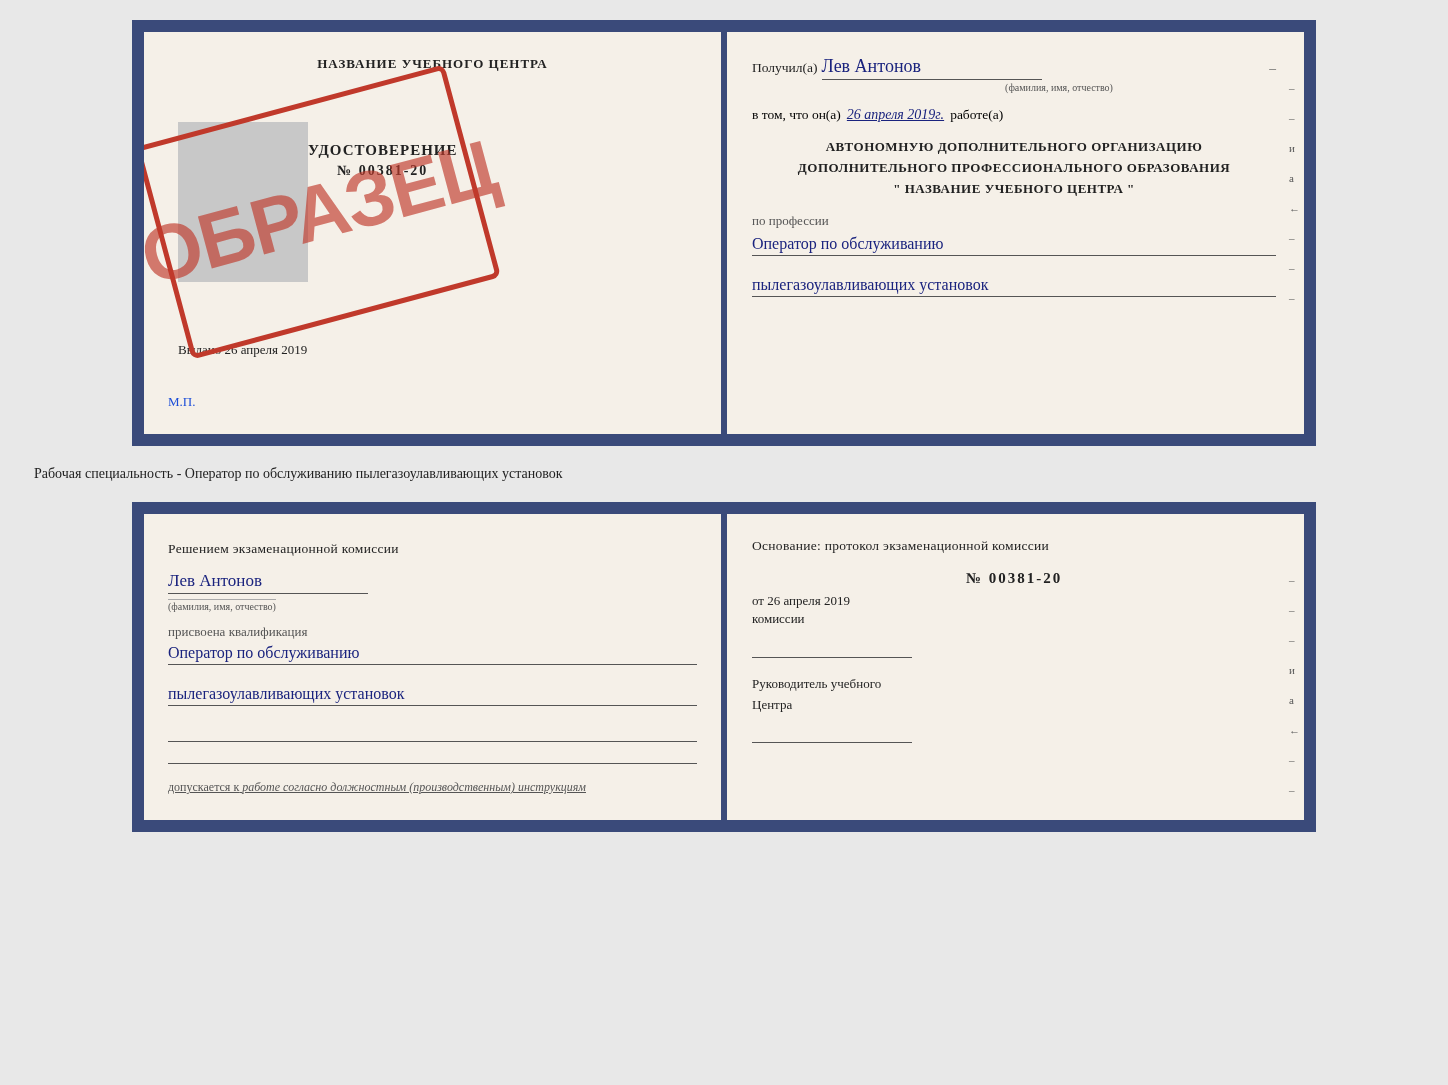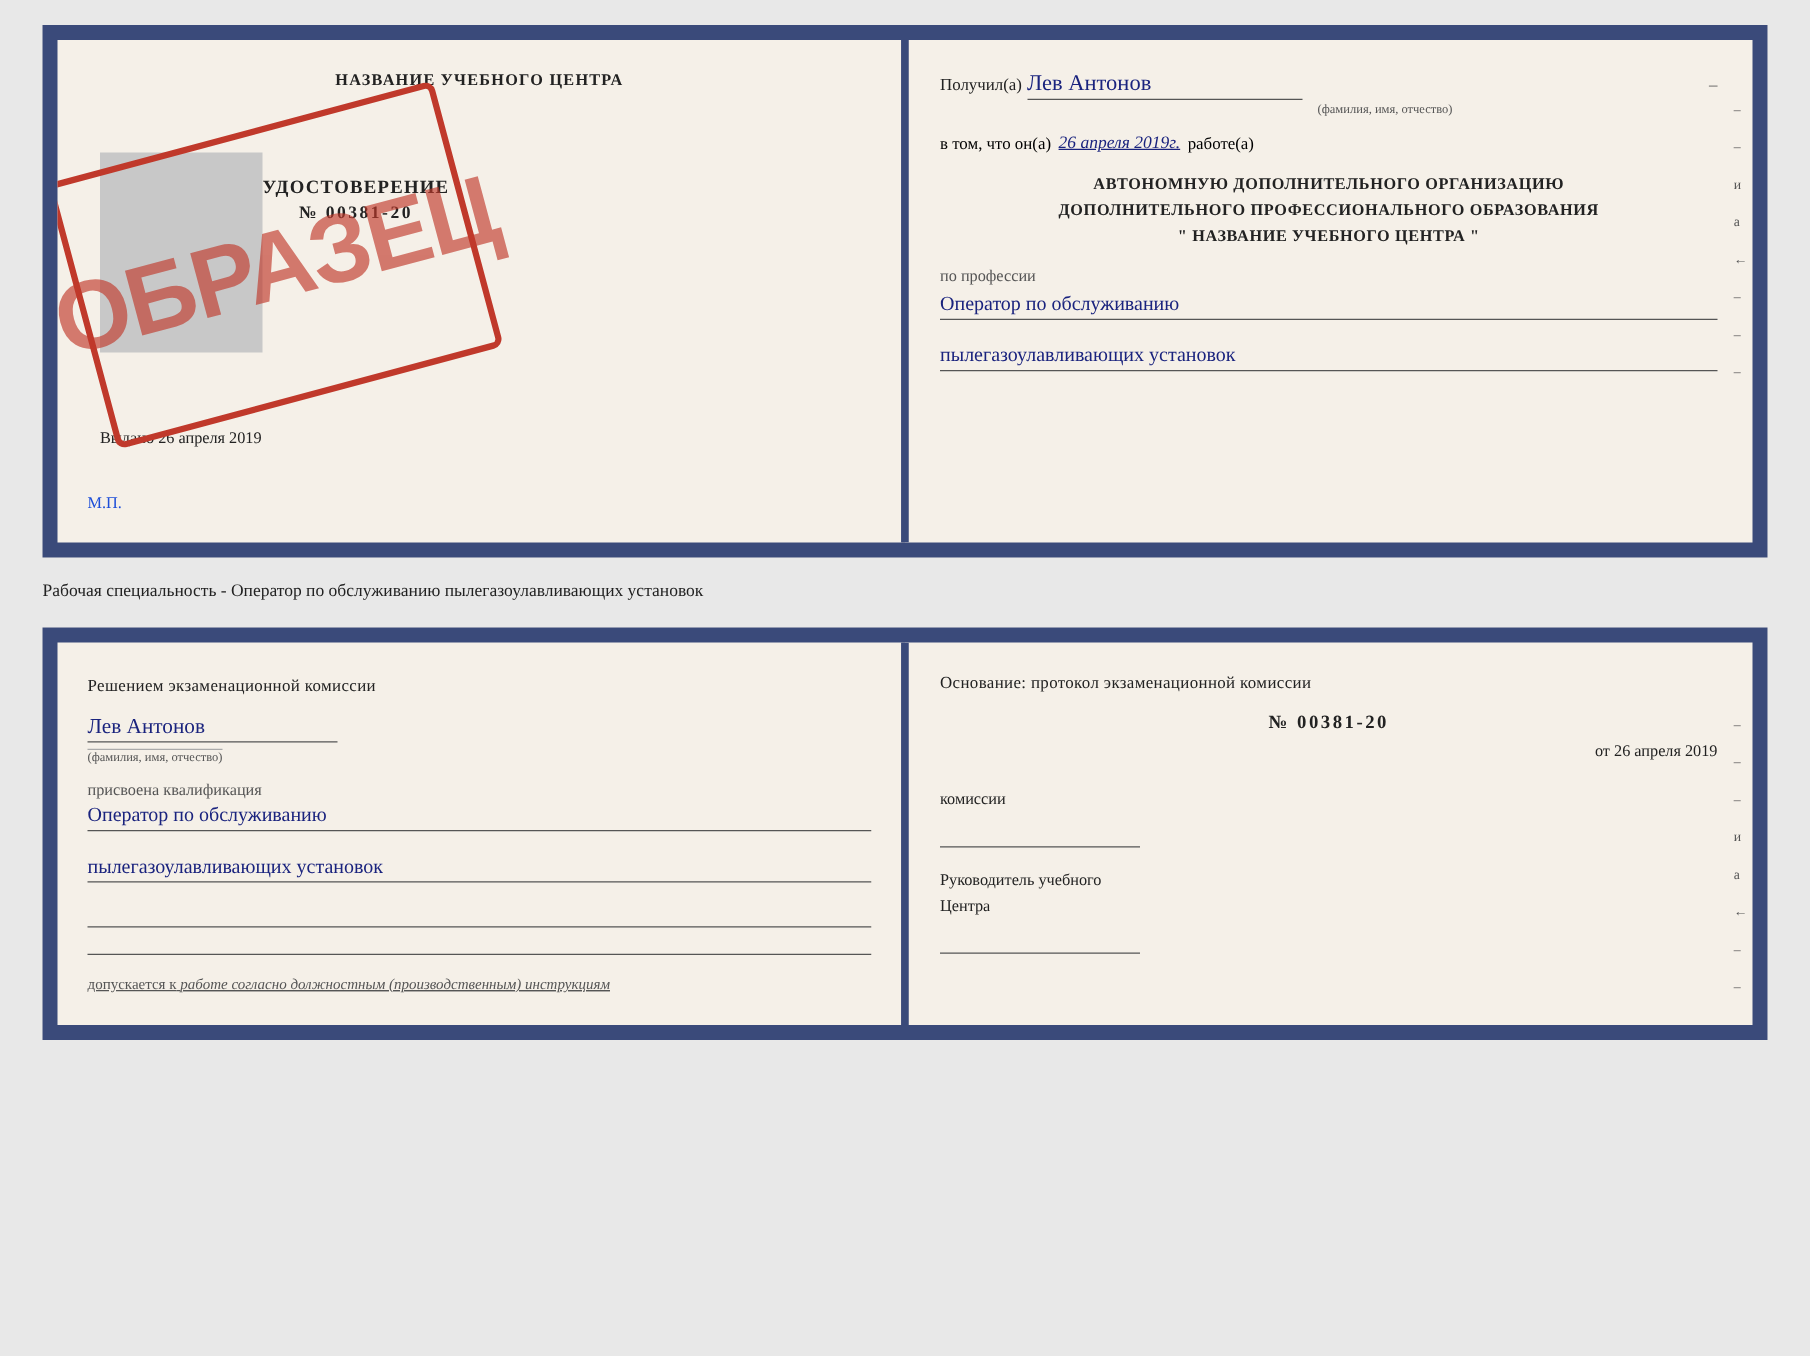--- a/index.html
+++ b/index.html
@@ -9,21 +9,21 @@
       width: 1448px;
       min-height: 1085px;
       display: flex;
       flex-direction: column;
       align-items: center;
       padding: 20px;
       gap: 18px;
     }
 
     .document-page {
-      width: 1380px;
+      width: 1184px;
       background: #f5f0e8;
       border: 12px solid #3a4a7a;
       display: flex;
       position: relative;
       overflow: hidden;
     }
 
     
     .document-page::after {
       content: '';
@@ -309,22 +309,21 @@
       font-weight: bold;
       color: #222;
       text-align: center;
       letter-spacing: 2px;
       margin: 10px 0 6px 0;
     }
 
     .ot-date {
       font-size: 13px;
       color: #222;
-      text-align: right;
-      margin-bottom: 20px;
+      text-align: left;
     }
 
     .predsedatel-block {
       font-size: 13px;
       color: #222;
       line-height: 1.6;
       margin-bottom: 16px;
     }
 
     .rukovoditel-block {

